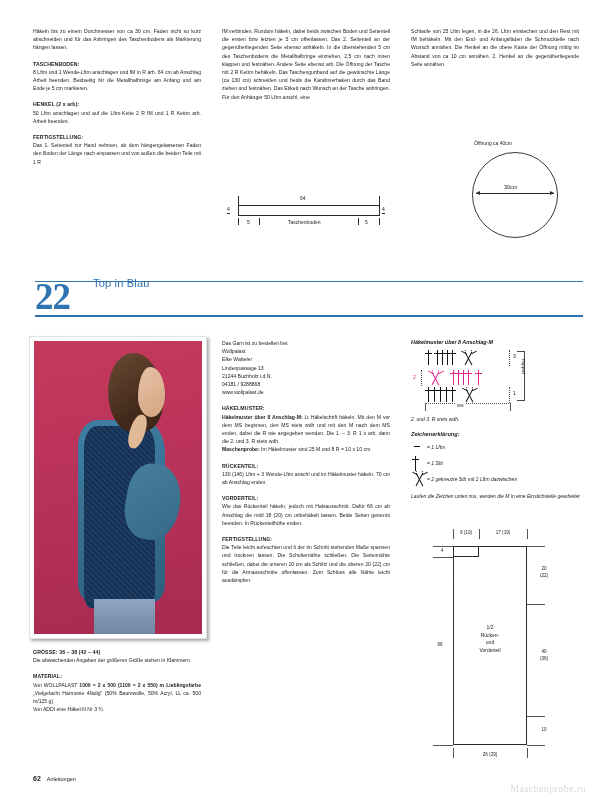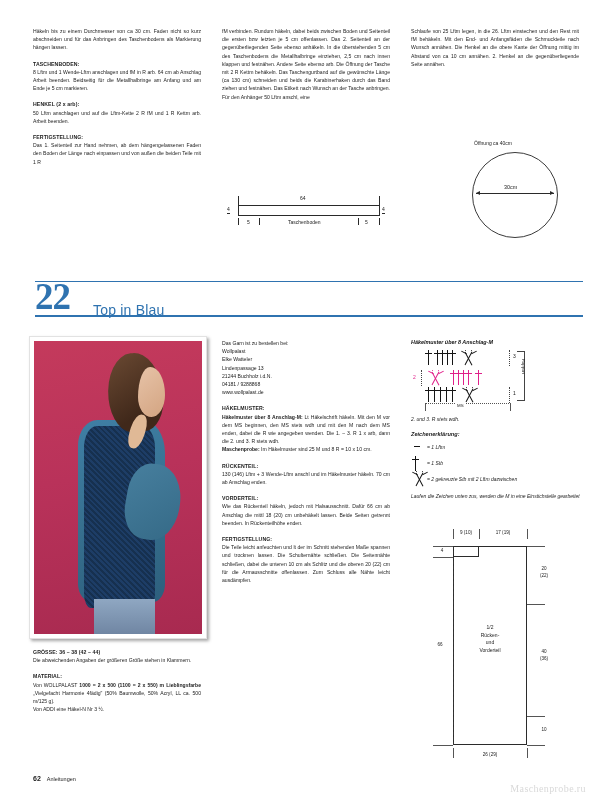--- a/index.html
+++ b/index.html
@@ -80,22 +80,22 @@
   
   #section-header { position: absolute; left: 0; top: 277px; width: 520px; height: 44px; margin-left: 7px; }
   .sh-rule-top { position:absolute; left:28px; top:4px; width:548px; height:1px; background:#2f73b0; }
   .sh-num {
     position:absolute; left:28px; top:1px;
     font-family: "Liberation Serif", serif;
     font-size: 37px; font-weight: bold; color:#2f73b0; line-height: 37px;
     letter-spacing: -1px;
   }
   .sh-title {
-    position:absolute; left:86px; top:25px;
-    font-size: 14px; color:#2f73b0; letter-spacing: 0.2px; text-decoration: underline;
+    position:absolute; left:86px; top:0;
+    font-size: 11px; color:#2f73b0; letter-spacing: 0.2px;
   }
   .sh-rule-bot { position:absolute; left:28px; top:38px; width:548px; height:1.6px; background:#2f73b0; }
 
   
   #photo-figure {
     position: absolute; left: 29px; top: 336px; width: 178px; height: 303px;
     background: #fff;
     padding: 4px;
     box-shadow: 2px 2px 3px rgba(0,0,0,0.35);
     border: 1px solid #e2e2e2;

